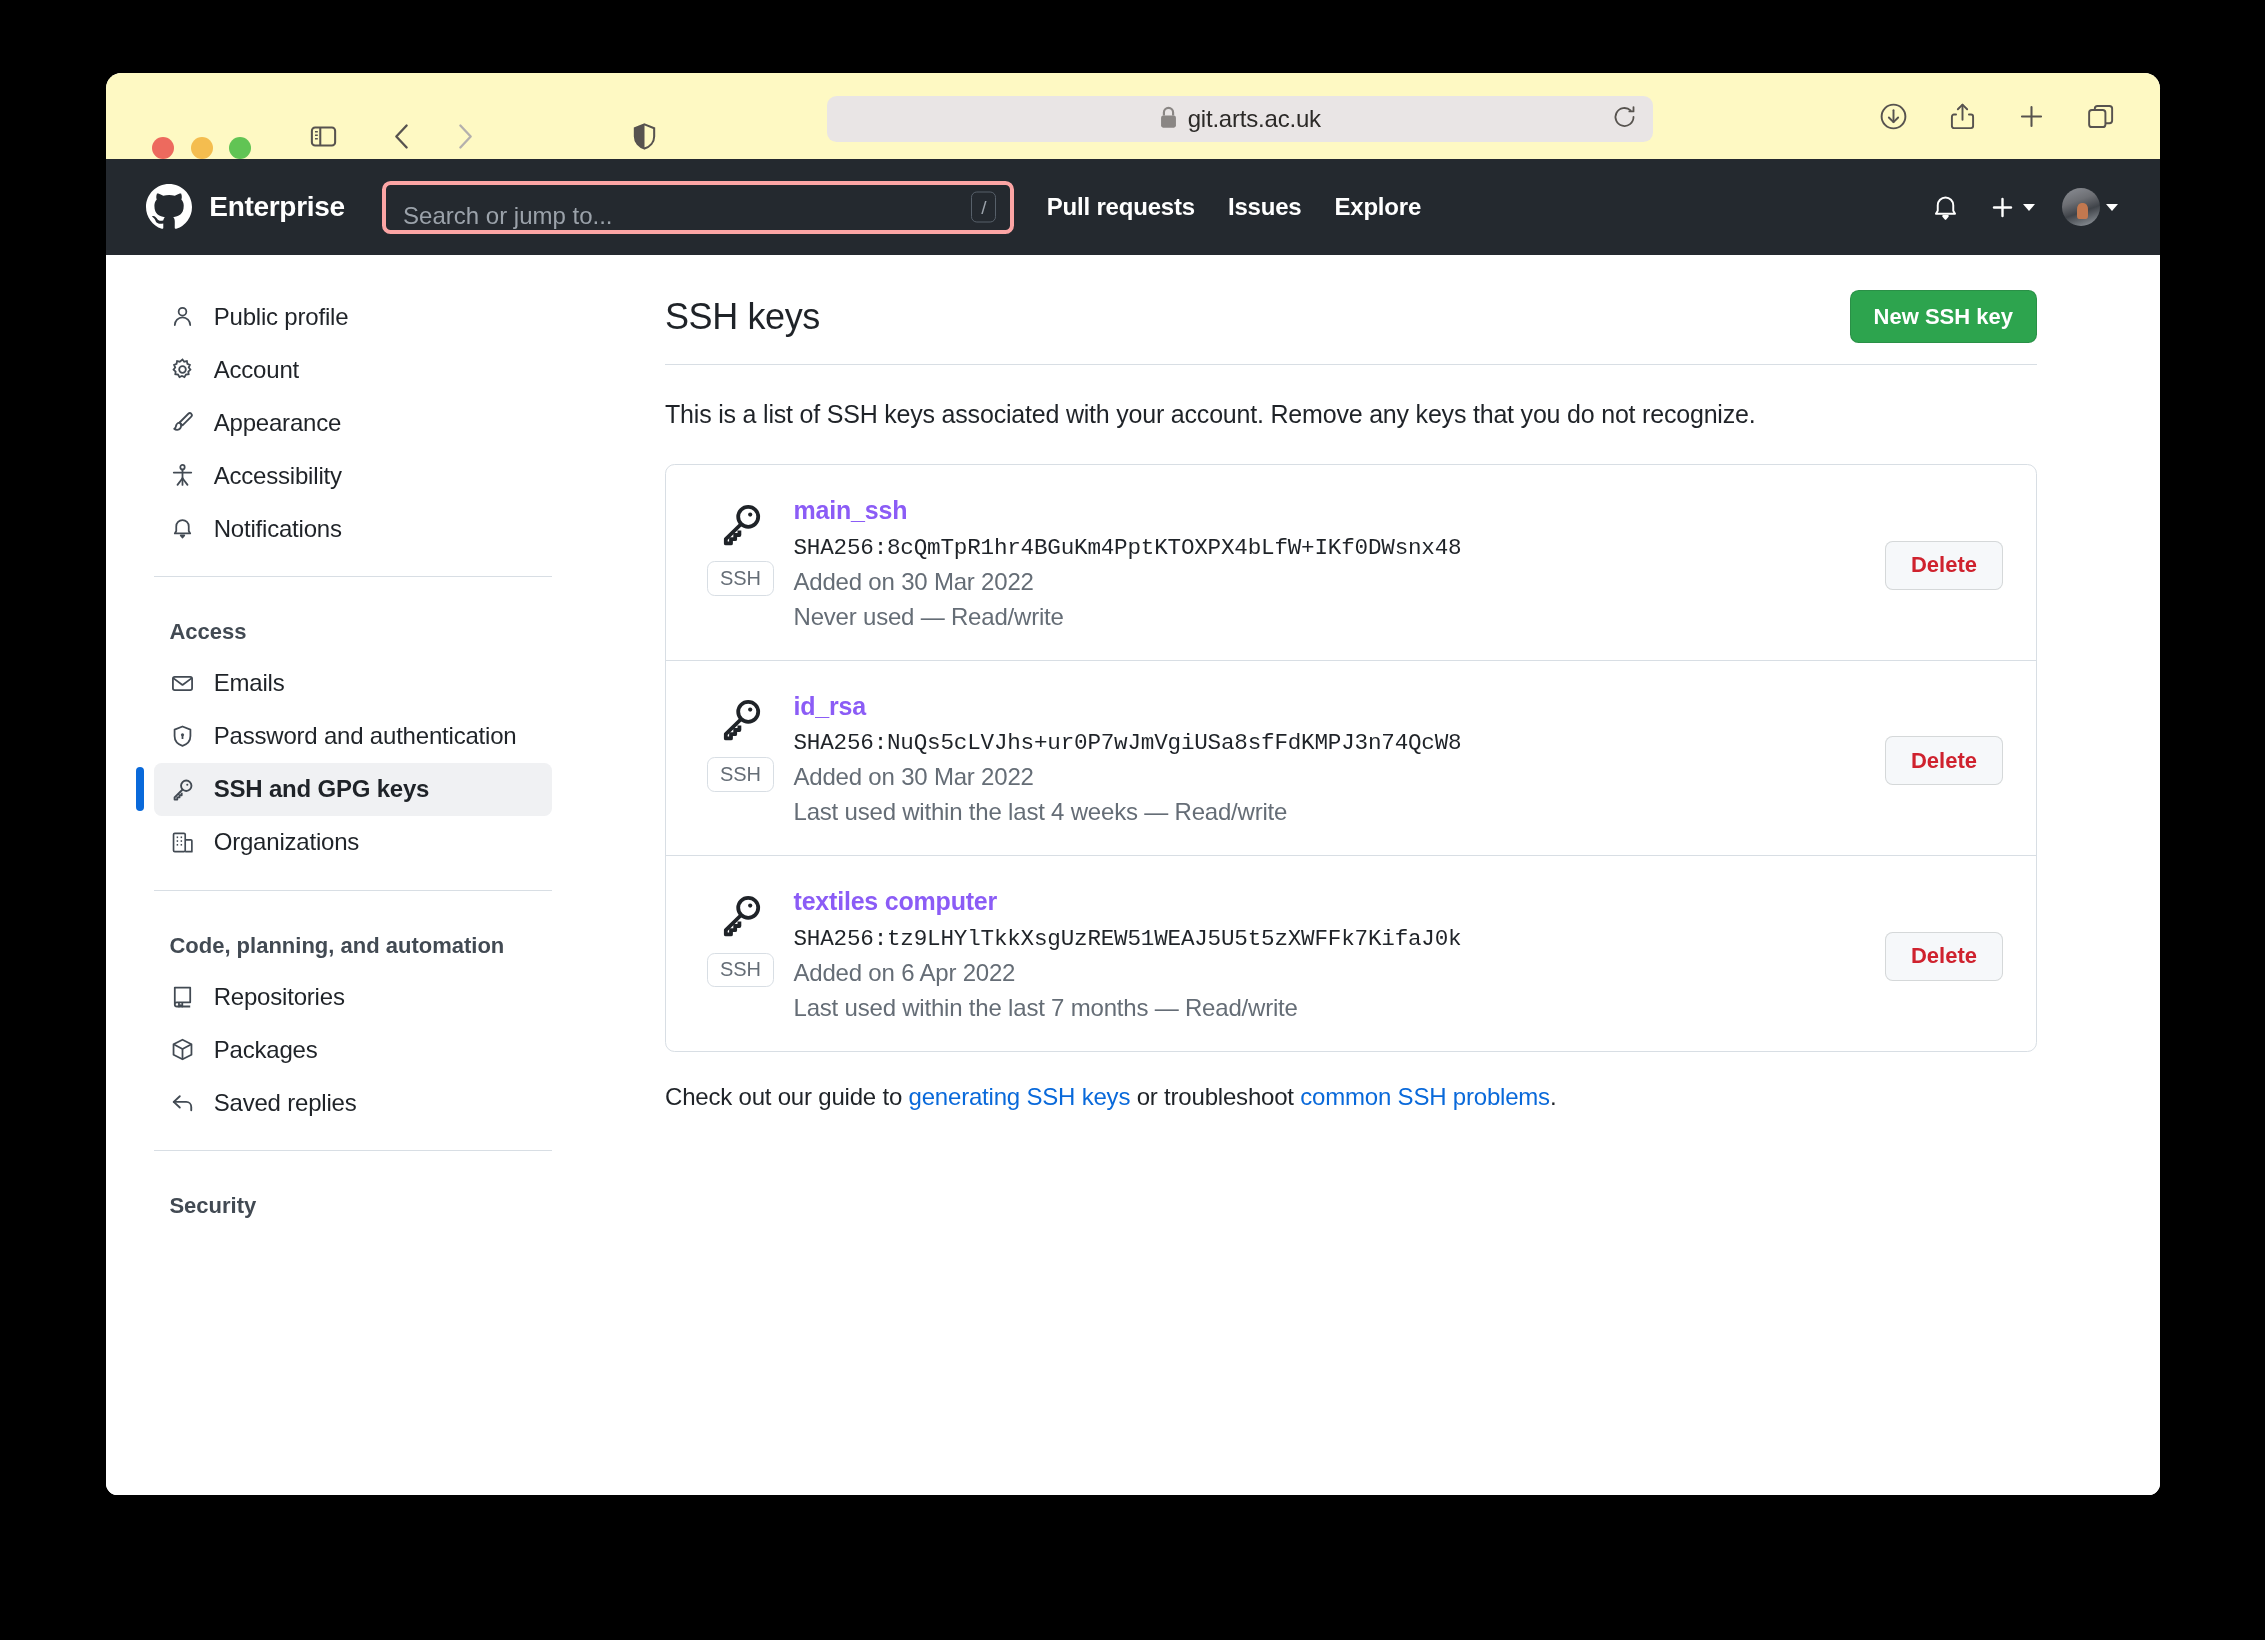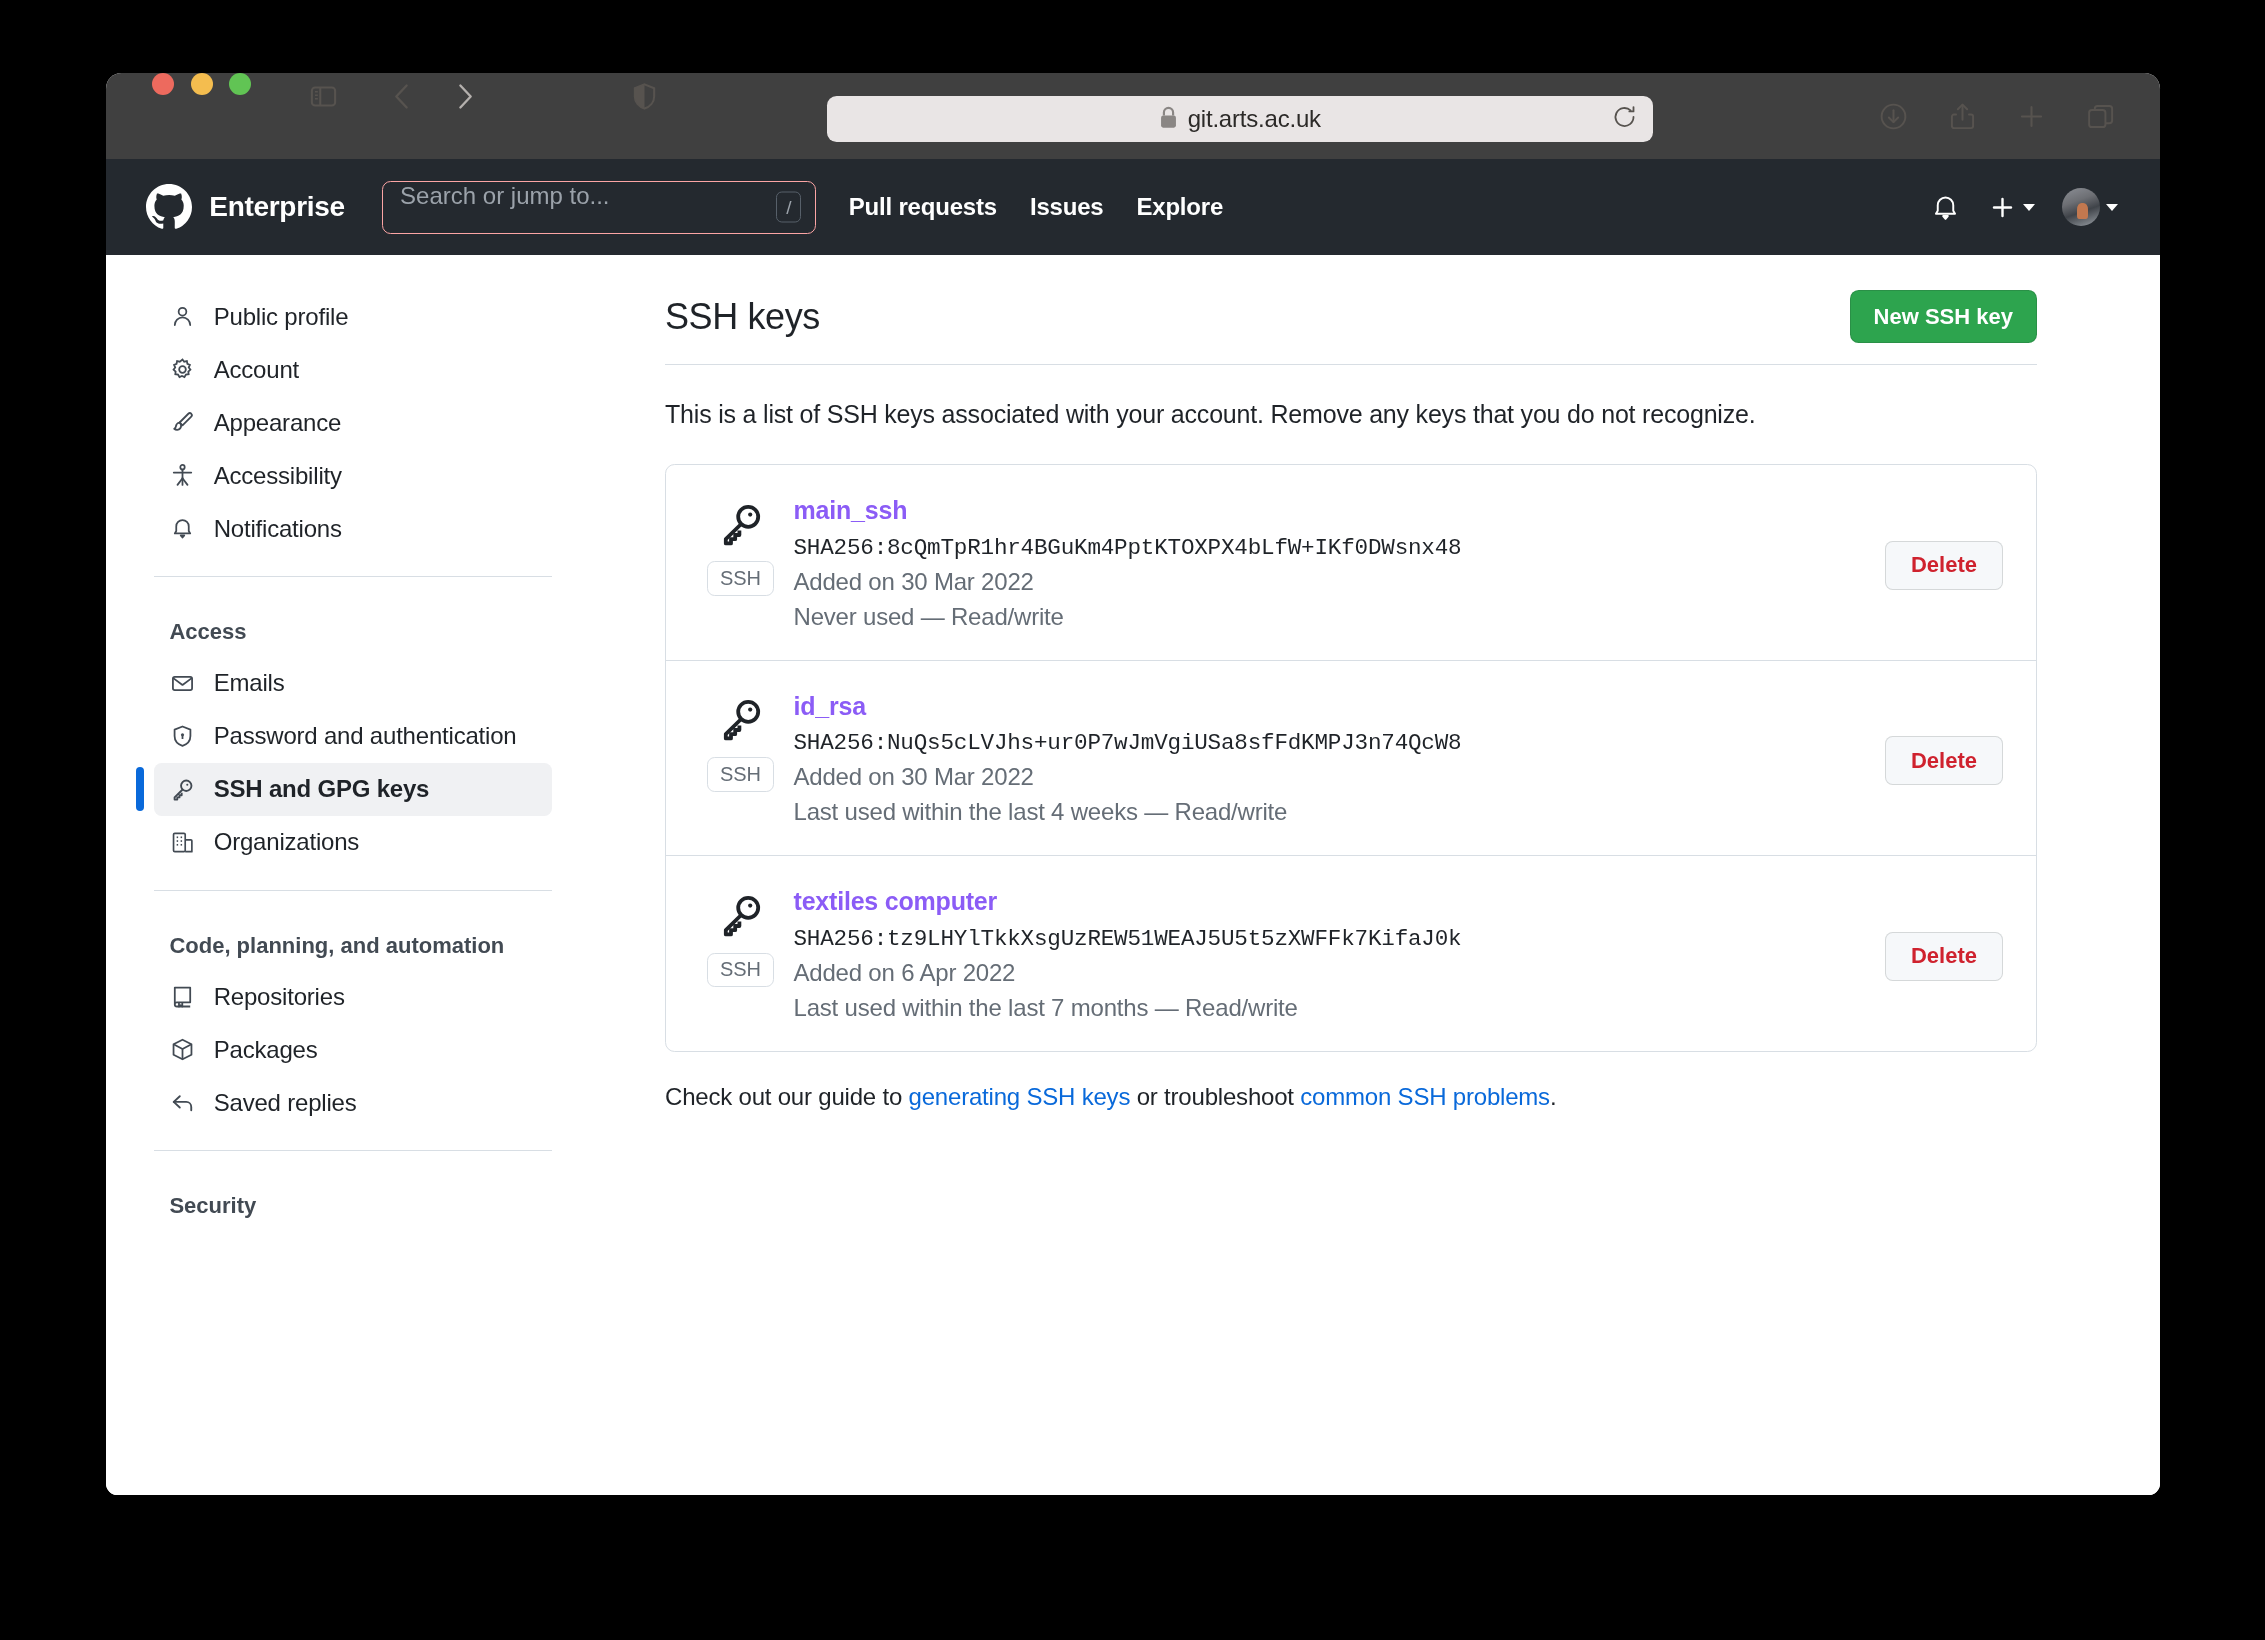--- a/index.html
+++ b/index.html
@@ -18,23 +18,23 @@
     background: #ffffff;
     border-radius: 15.4px 15.4px 11.5px 11.5px;
     overflow: hidden;
     display: flex;
     flex-direction: column;
   }
 
   
   #browser-toolbar {
     height: 86px;
-    background: #404040;
-    display: flex;
-    align-items: flex-start;
+    background: #fef9c3;
+    display: flex;
+    align-items: flex-end;
     padding: 0 29px;
     flex: 0 0 86px;
     position: relative;
   }
   .traffic-lights { display: flex; gap: 16.3px; align-items: center; margin-left: 17.3px; }
   .tl { width: 22px; height: 22px; border-radius: 50%; }
   .tl.red { background: #ed6a5e; }
   .tl.yellow { background: #f4bd4f; }
   .tl.green { background: #61c454; }
 
@@ -91,25 +91,25 @@
   #gh-logo { color: #fff; display: flex; align-items: center; }
   #gh-enterprise-label {
     color: #fff;
     font-size: 28px;
     font-weight: bold;
     margin-left: 17.3px;
     letter-spacing: -0.3px;
   }
   #gh-search {
     margin-left: 37px;
-    width: 434px; height: 53px;
-    border: 1px solid #fca5a5;
+    width: 632px; height: 53px;
+    border: 4px solid #fca5a5;
     border-radius: 8.6px;
     display: flex;
-    align-items: flex-start;
+    align-items: flex-end;
     padding: 0 17.3px;
     position: relative;
   }
   #gh-search-placeholder {
     color: #9ba2aa;
     font-size: 24px;
   }
   #gh-search-slash {
     position: absolute; right: 13.4px; top: 50%;
     transform: translateY(-50%);

